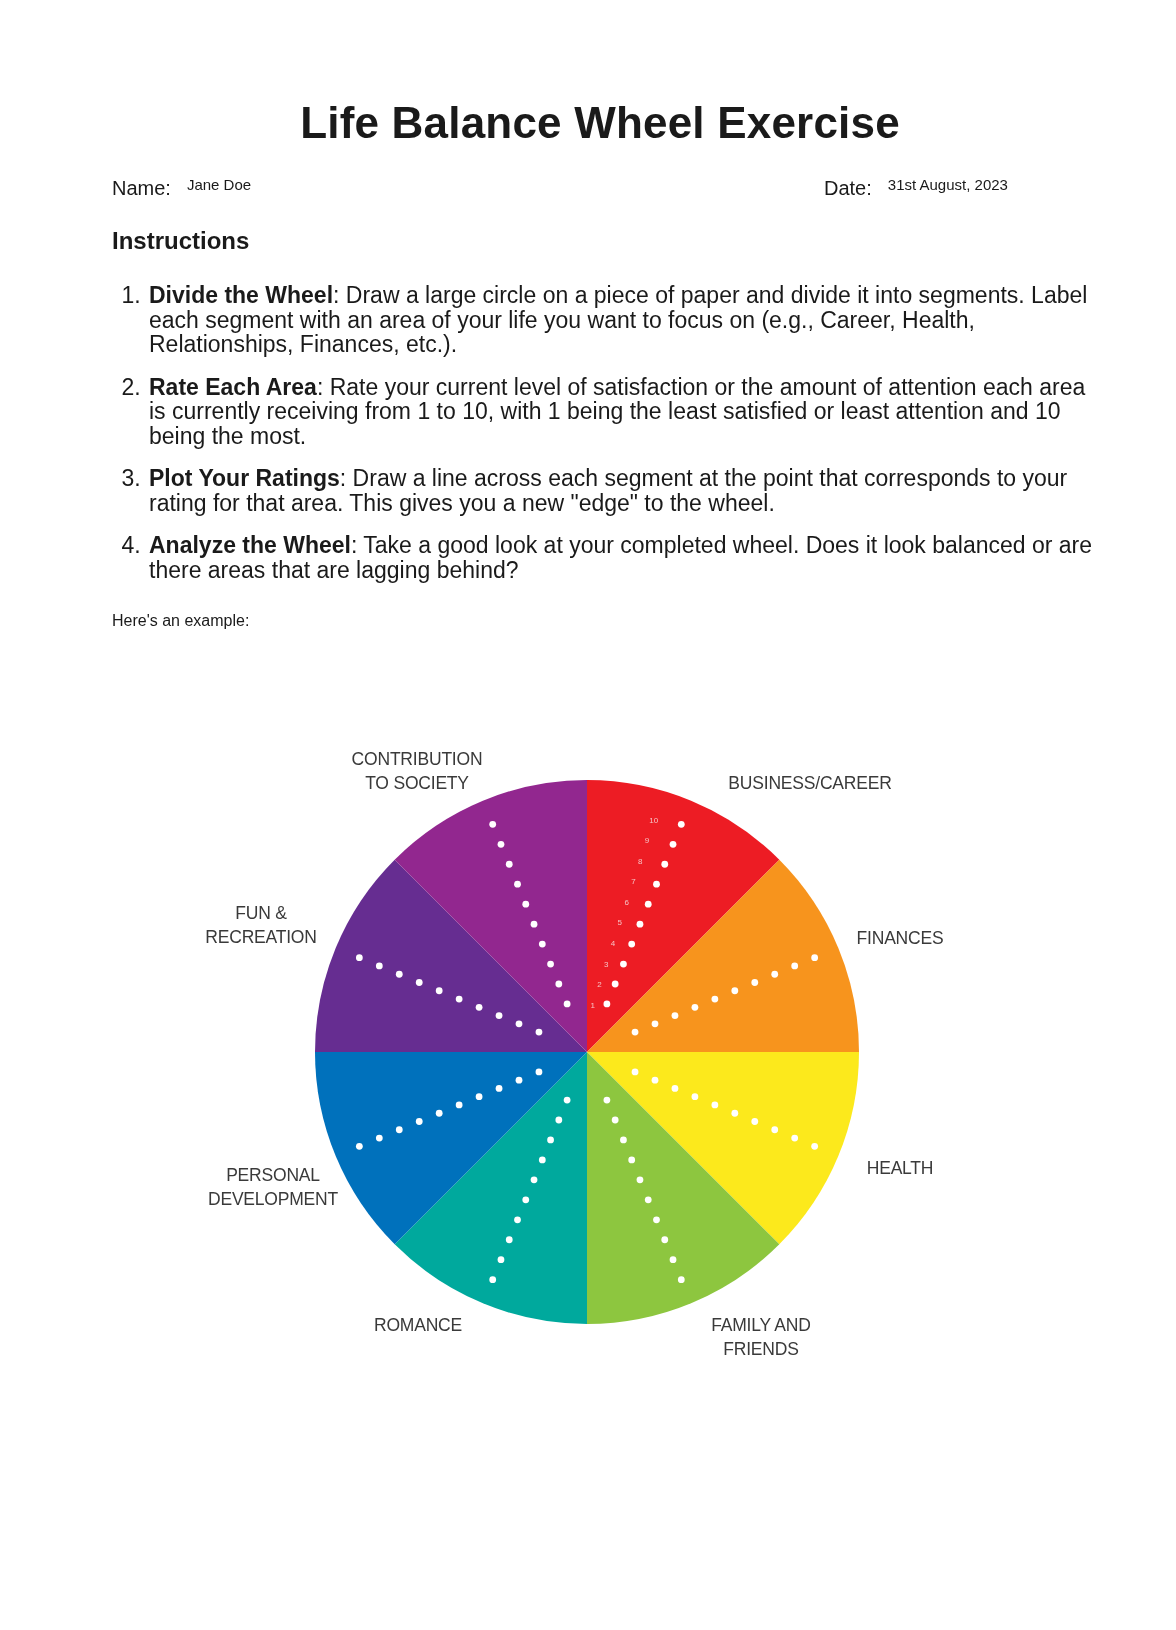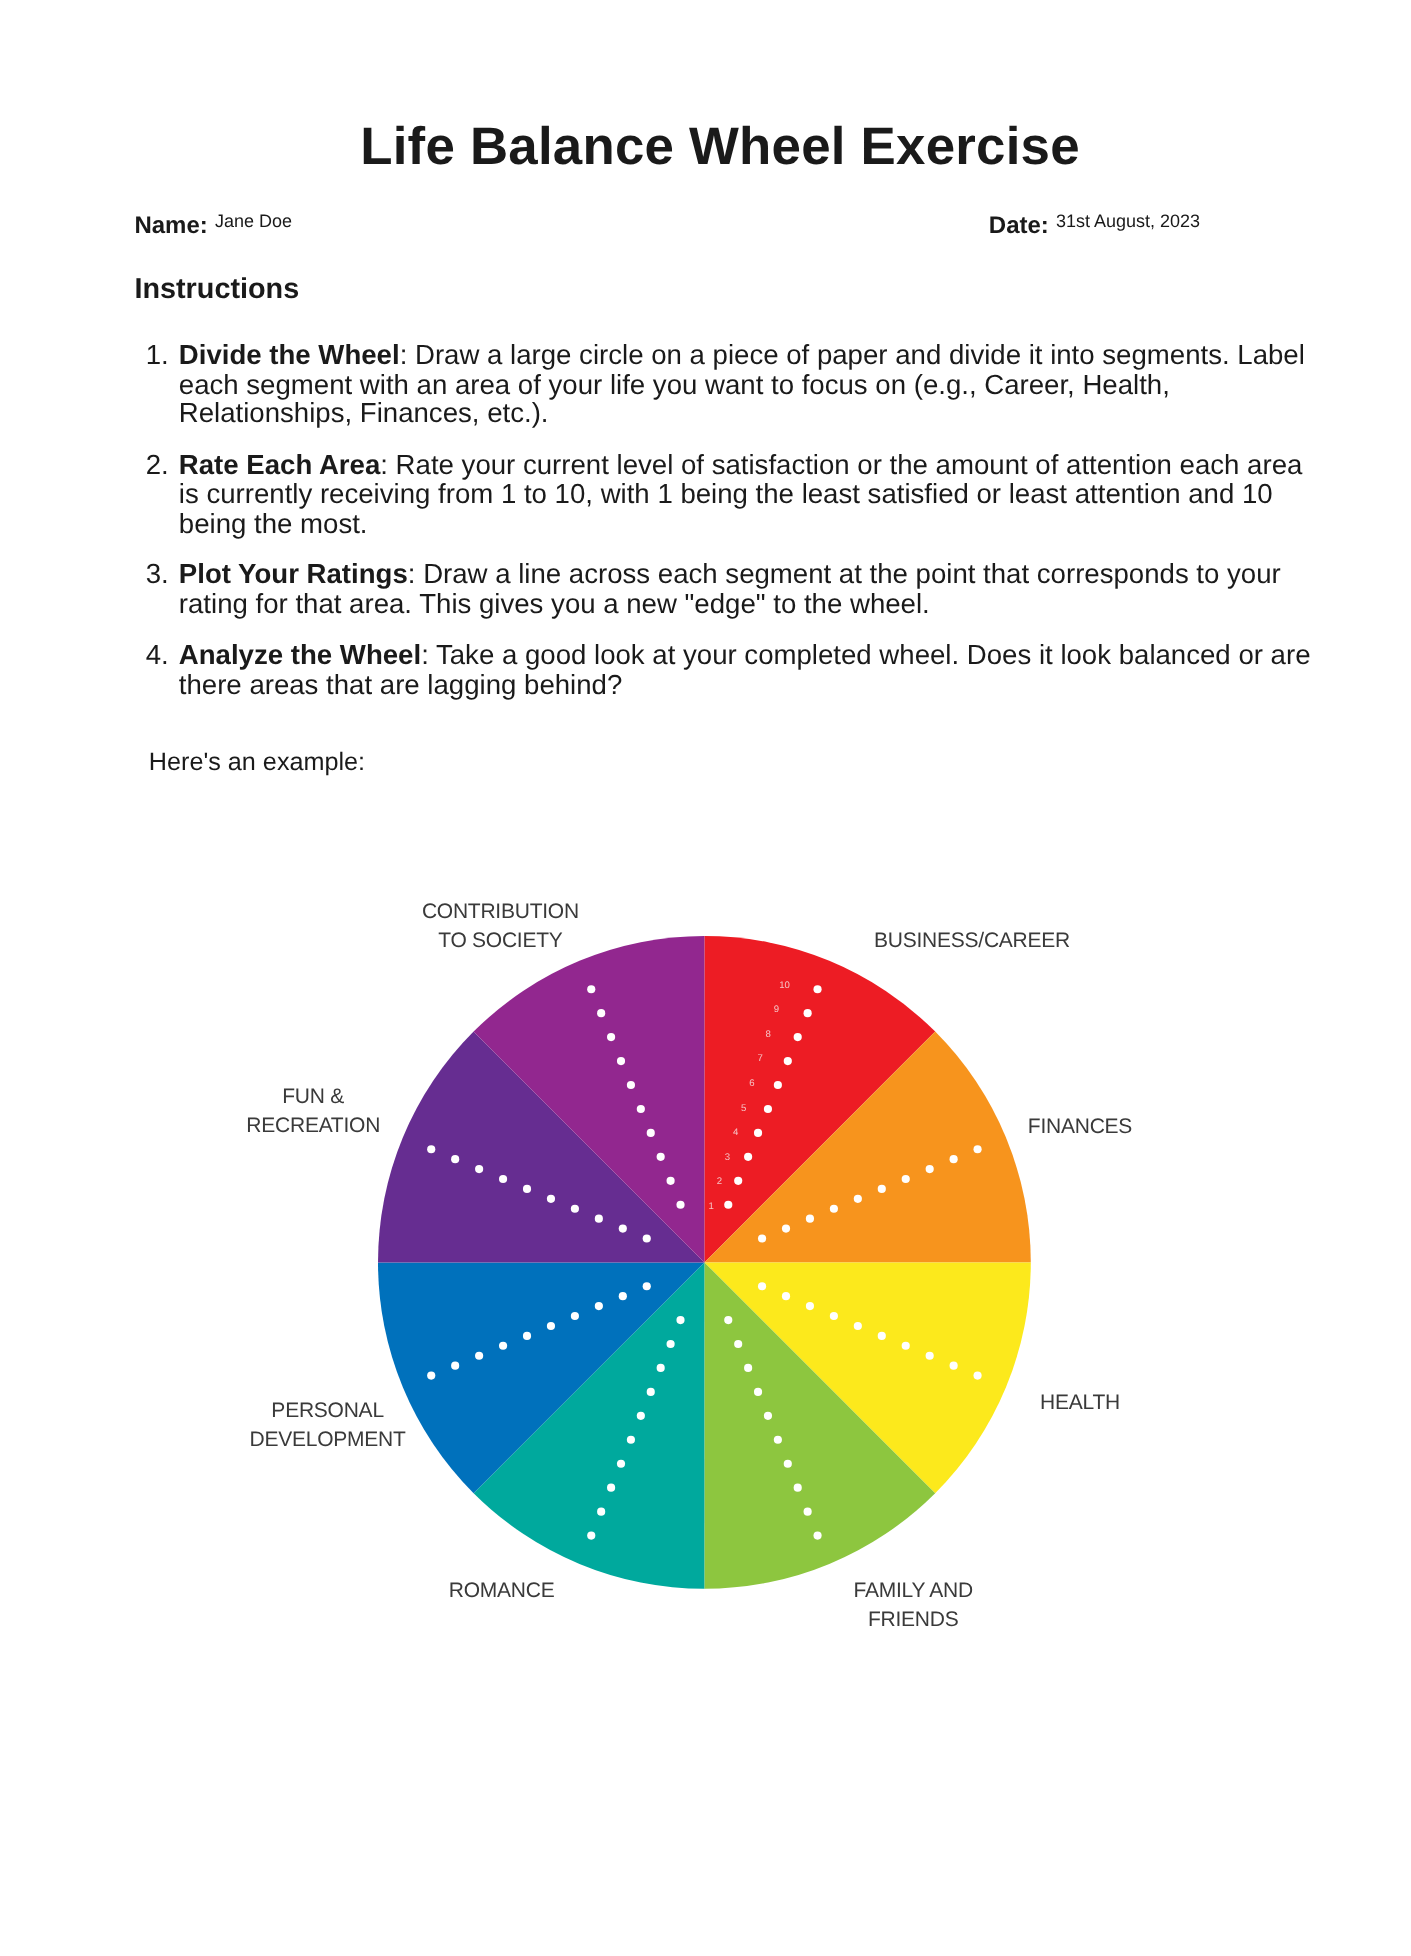--- a/index.html
+++ b/index.html
@@ -6,36 +6,36 @@
   body {
     width: 1176px; height: 1630px; position: relative; overflow: hidden;
     font-family: "Liberation Sans", sans-serif; color: #1a1a1a;
   }
   .title {
     position: absolute; left: 12px; width: 1176px; top: 98px;
     text-align: center; font-size: 44px; font-weight: bold; margin: 0;
     letter-spacing: 0.2px;
   }
   .meta-row { position: absolute; top: 176px; font-size: 20px; }
-  .meta-row .lbl { font-weight: bold; }
-  .meta-row .val { font-size: 15px; vertical-align: 5px; margin-left: 6px; }
+  .meta-row .lbl { font-weight: normal; }
+  .meta-row .val { font-size: 15px; vertical-align: 5px; margin-left: 16px; }
   #name-row { left: 112px; }
   #date-row { left: 824px; }
   .section-title {
     position: absolute; left: 112px; top: 227px; margin: 0;
     font-size: 24px; font-weight: bold; text-align: right;
   }
   ol.steps {
     position: absolute; left: 112px; top: 283px; width: 950px;
     margin: 0; padding: 0 0 0 35px; font-size: 23px; line-height: 24.5px;
   }
   ol.steps li { margin-bottom: 18px; padding-left: 2px; }
   ol.steps li b { font-weight: bold; }
   .example {
-    position: absolute; left: 112px; top: 612px; font-size: 21px; margin: 12px;
+    position: absolute; left: 112px; top: 612px; font-size: 16px; margin: 0;
   }
   #wheel-svg { position: absolute; left: 0; top: 0; }
   .wheel-label {
     font-family: "Liberation Sans", sans-serif; font-size: 17.5px;
     fill: #3a3a3a; letter-spacing: -0.2px;
   }
   .tick-num { font-family: "Liberation Sans", sans-serif; font-size: 8px; fill: #f6c2c4; }
 </style>
 </head>
 <body>

